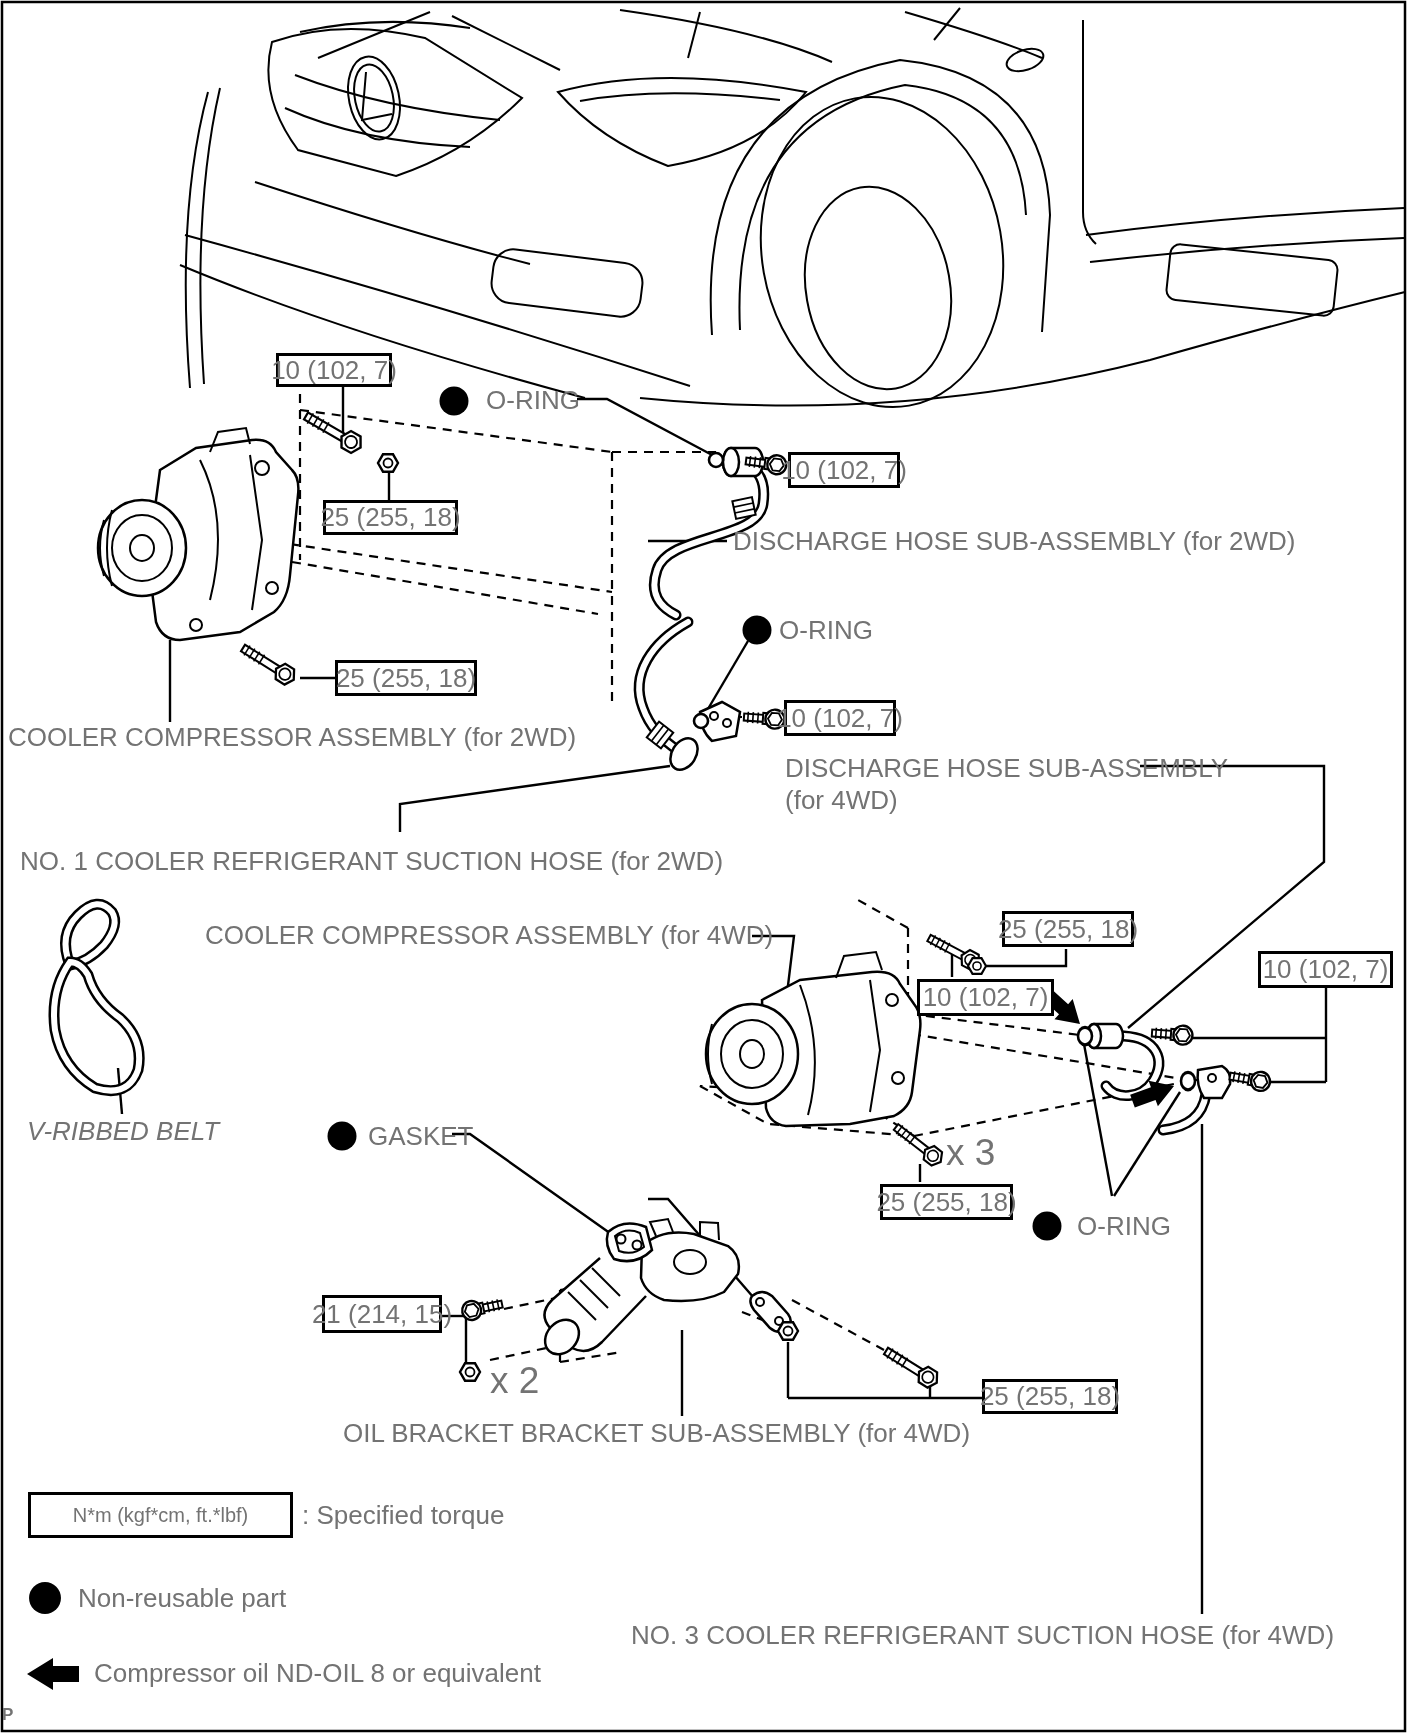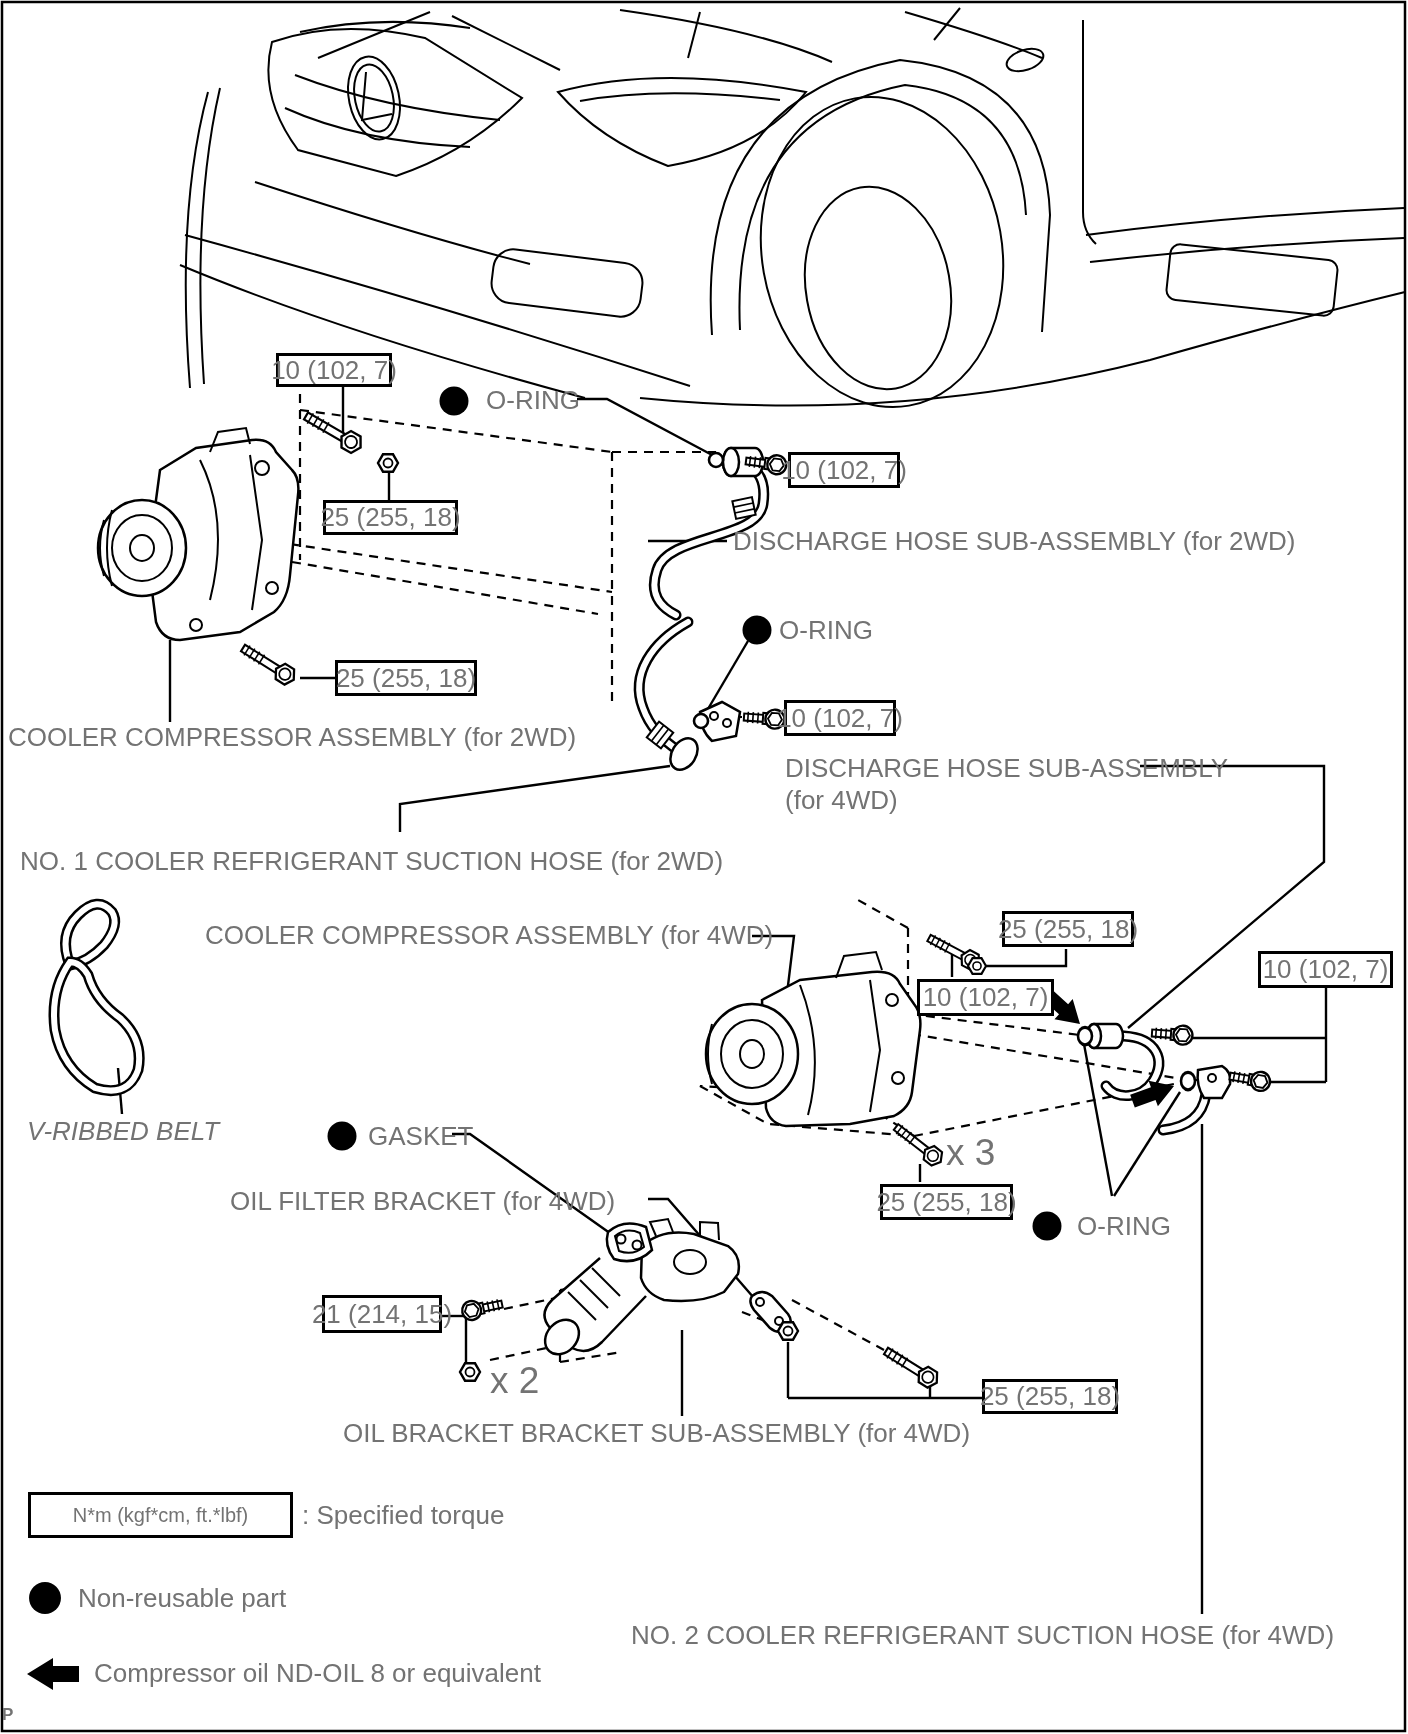--- a/index.html
+++ b/index.html
@@ -300,26 +300,25 @@
 <div class="lbl" style="left:486px;top:387px;">O-RING</div>
 <div class="lbl" style="left:733px;top:528px;">DISCHARGE HOSE SUB-ASSEMBLY (for 2WD)</div>
 <div class="lbl" style="left:8px;top:724px;">COOLER COMPRESSOR ASSEMBLY (for 2WD)</div>
 <div class="lbl" style="left:779px;top:617px;">O-RING</div>
 <div class="lbl" style="left:785px;top:755px;">DISCHARGE HOSE SUB-ASSEMBLY</div>
 <div class="lbl" style="left:785px;top:787px;">(for 4WD)</div>
 <div class="lbl" style="left:20px;top:836px;margin-top:12px;">NO. 1 COOLER REFRIGERANT SUCTION HOSE (for 2WD)</div>
 <div class="lbl" style="left:205px;top:922px;">COOLER COMPRESSOR ASSEMBLY (for 4WD)</div>
 <div class="lbl" style="left:27px;top:1118px;font-style:italic;">V-RIBBED BELT</div>
 <div class="lbl" style="left:368px;top:1123px;">GASKET</div>
-<div class="lbl" style="left:230px;top:1188px;">OIL FILTER BRACKET (for 4WD)</div>
 <div class="lbl big" style="left:946px;top:1134px;">x 3</div>
 <div class="lbl big" style="left:490px;top:1362px;">x 2</div>
 <div class="lbl" style="left:343px;top:1420px;">OIL BRACKET BRACKET SUB-ASSEMBLY (for 4WD)</div>
 <div class="lbl" style="left:1077px;top:1213px;">O-RING</div>
-<div class="lbl" style="left:631px;top:1622px;">NO. 2 COOLER REFRIGERANT SUCTION HOSE (for 4WD)</div>
+<div class="lbl" style="left:631px;top:1622px;">NO. 3 COOLER REFRIGERANT SUCTION HOSE (for 4WD)</div>
 
 <div class="legendbox" style="left:28px;top:1492px;width:265px;height:46px;">N*m (kgf*cm, ft.*lbf)</div>
 <div class="lbl" style="left:302px;top:1502px;">: Specified torque</div>
 <div class="lbl" style="left:78px;top:1585px;">Non-reusable part</div>
 <div class="lbl" style="left:94px;top:1660px;">Compressor oil ND-OIL 8 or equivalent</div>
 
 <div class="lbl" style="left:2px;top:1706px;font-size:17px;font-weight:bold;">P</div>
 
 </div>
 

